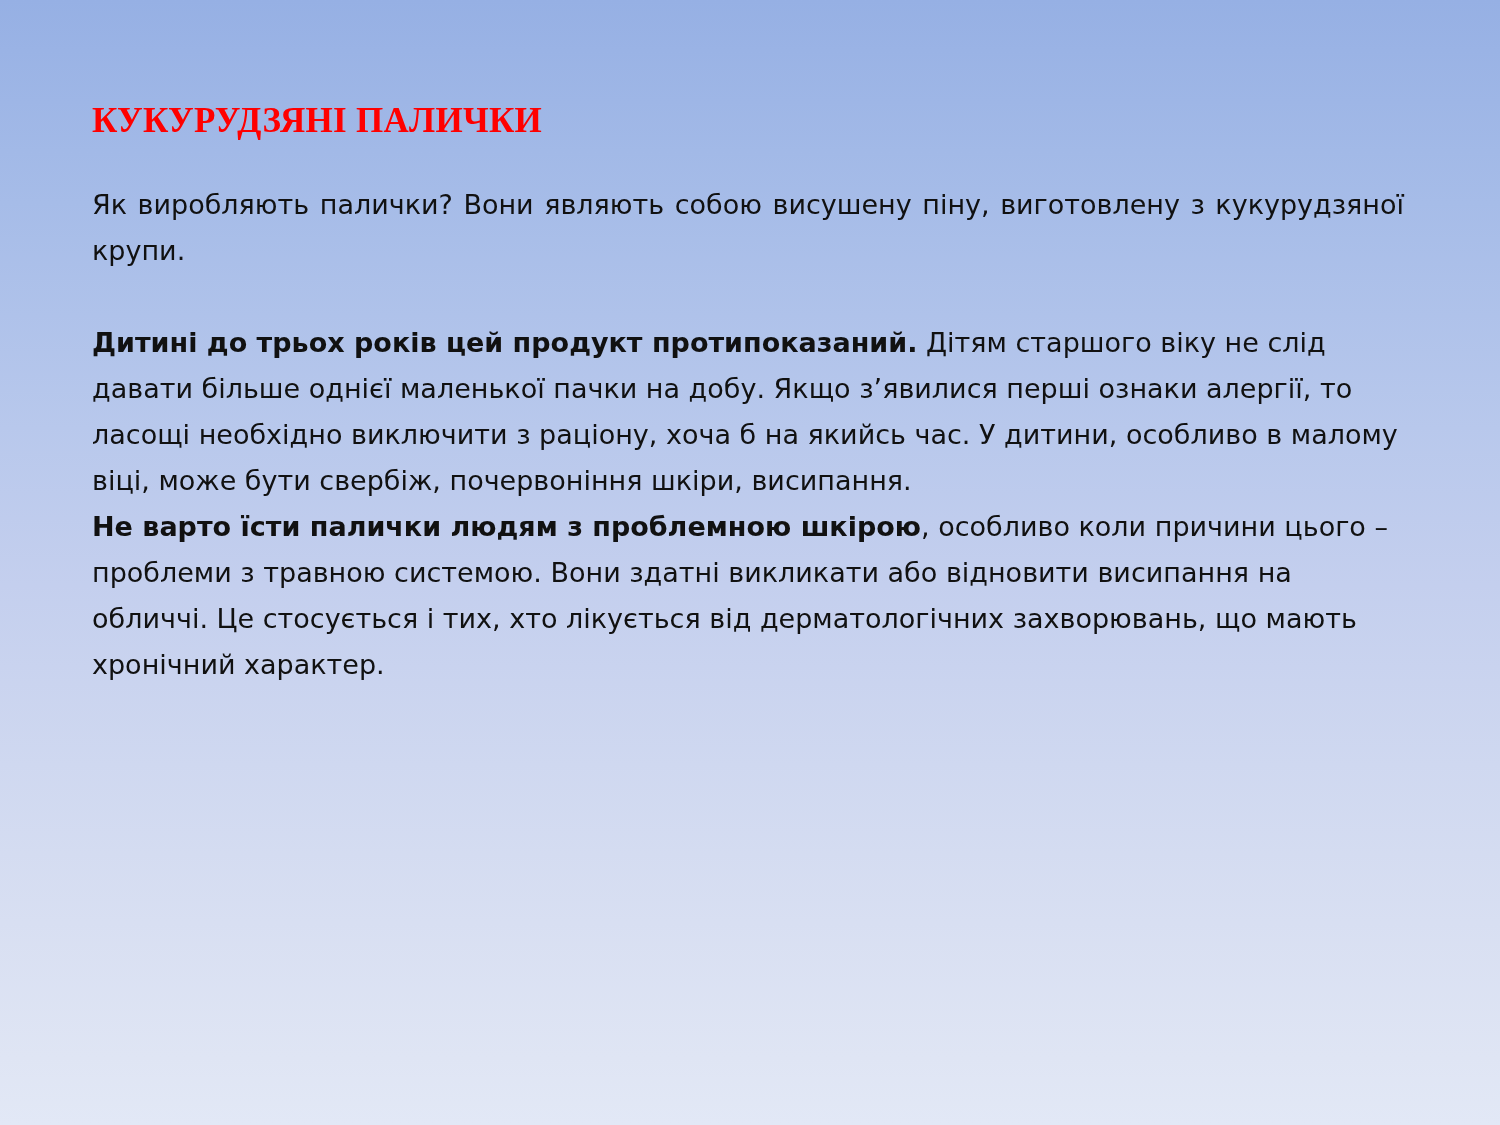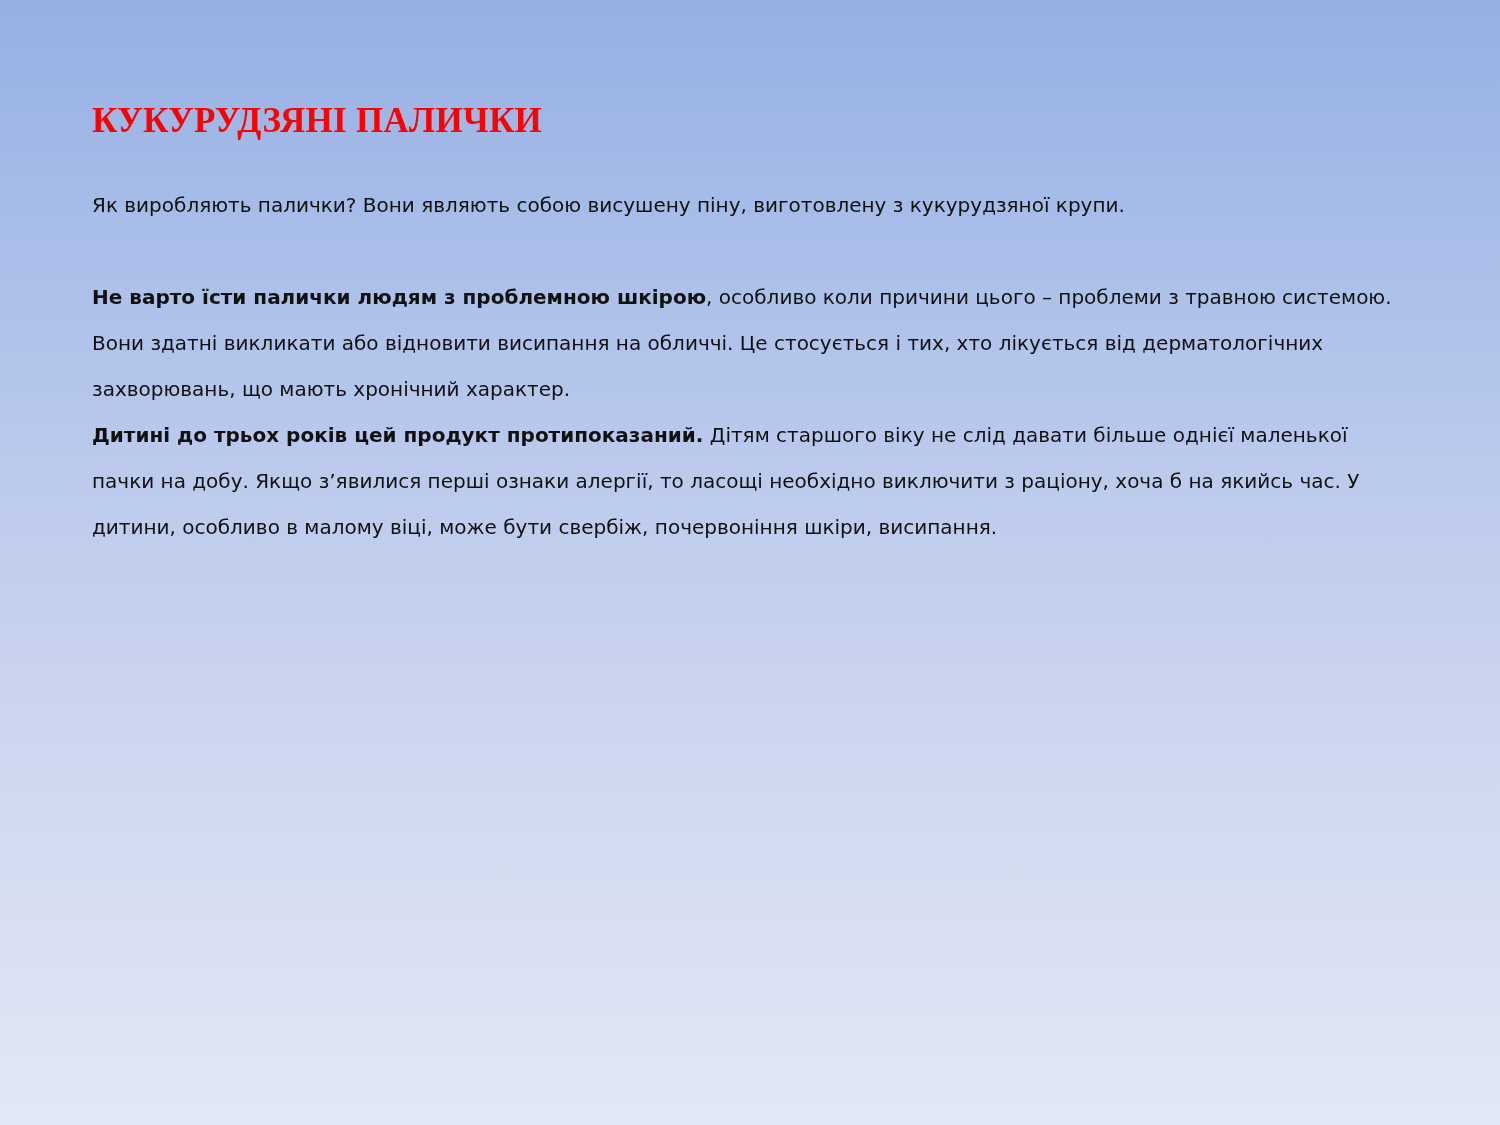--- a/index.html
+++ b/index.html
@@ -47,21 +47,21 @@
   }
 
   
   .body-block {
     position: absolute;
     left: 92px;
     top: 182px;
     width: 1312px;
     color: #111111;
     font-family: "DejaVu Sans", sans-serif;
-    font-size: 20px;
+    font-size: 27px;
     line-height: 46px;
   }
 
   .para {
     margin: 0;
     padding: 0;
   }
 
   
   .para.justified {
@@ -93,21 +93,21 @@
     <p class="para justified">
       <span>Як виробляють палички? Вони являють собою висушену піну, виготовлену з кукурудзяної крупи.</span>
     </p>
 
 
     <div class="spacer-line"></div>
 
 
 
     <p class="para plain">
-      <span class="b">Не варто їсти палички людям з проблемною шкірою</span><span>, особливо коли причини цього – проблеми з травною системою. Вони здатні викликати або відновити висипання на обличчі. Це стосується і тих, хто лікується від дерматологічних захворювань, що мають хронічний характер.</span>
+      <span class="b">Дитині до трьох років цей продукт протипоказаний.</span><span> Дітям старшого віку не слід давати більше однієї маленької пачки на добу.  Якщо з’явилися перші ознаки алергії, то ласощі необхідно виключити з раціону, хоча б на якийсь час. У дитини, особливо в малому віці, може бути свербіж, почервоніння шкіри, висипання.</span>
     </p>
 
     <p class="para plain">
-      <span class="b">Дитині до трьох років цей продукт протипоказаний.</span><span> Дітям старшого віку не слід давати більше однієї маленької пачки на добу.  Якщо з’явилися перші ознаки алергії, то ласощі необхідно виключити з раціону, хоча б на якийсь час. У дитини, особливо в малому віці, може бути свербіж, почервоніння шкіри, висипання.</span>
+      <span class="b">Не варто їсти палички людям з проблемною шкірою</span><span>, особливо коли причини цього – проблеми з травною системою. Вони здатні викликати або відновити висипання на обличчі. Це стосується і тих, хто лікується від дерматологічних захворювань, що мають хронічний характер.</span>
     </p>
 
   </div>
 </div>
 
 </body></html>

